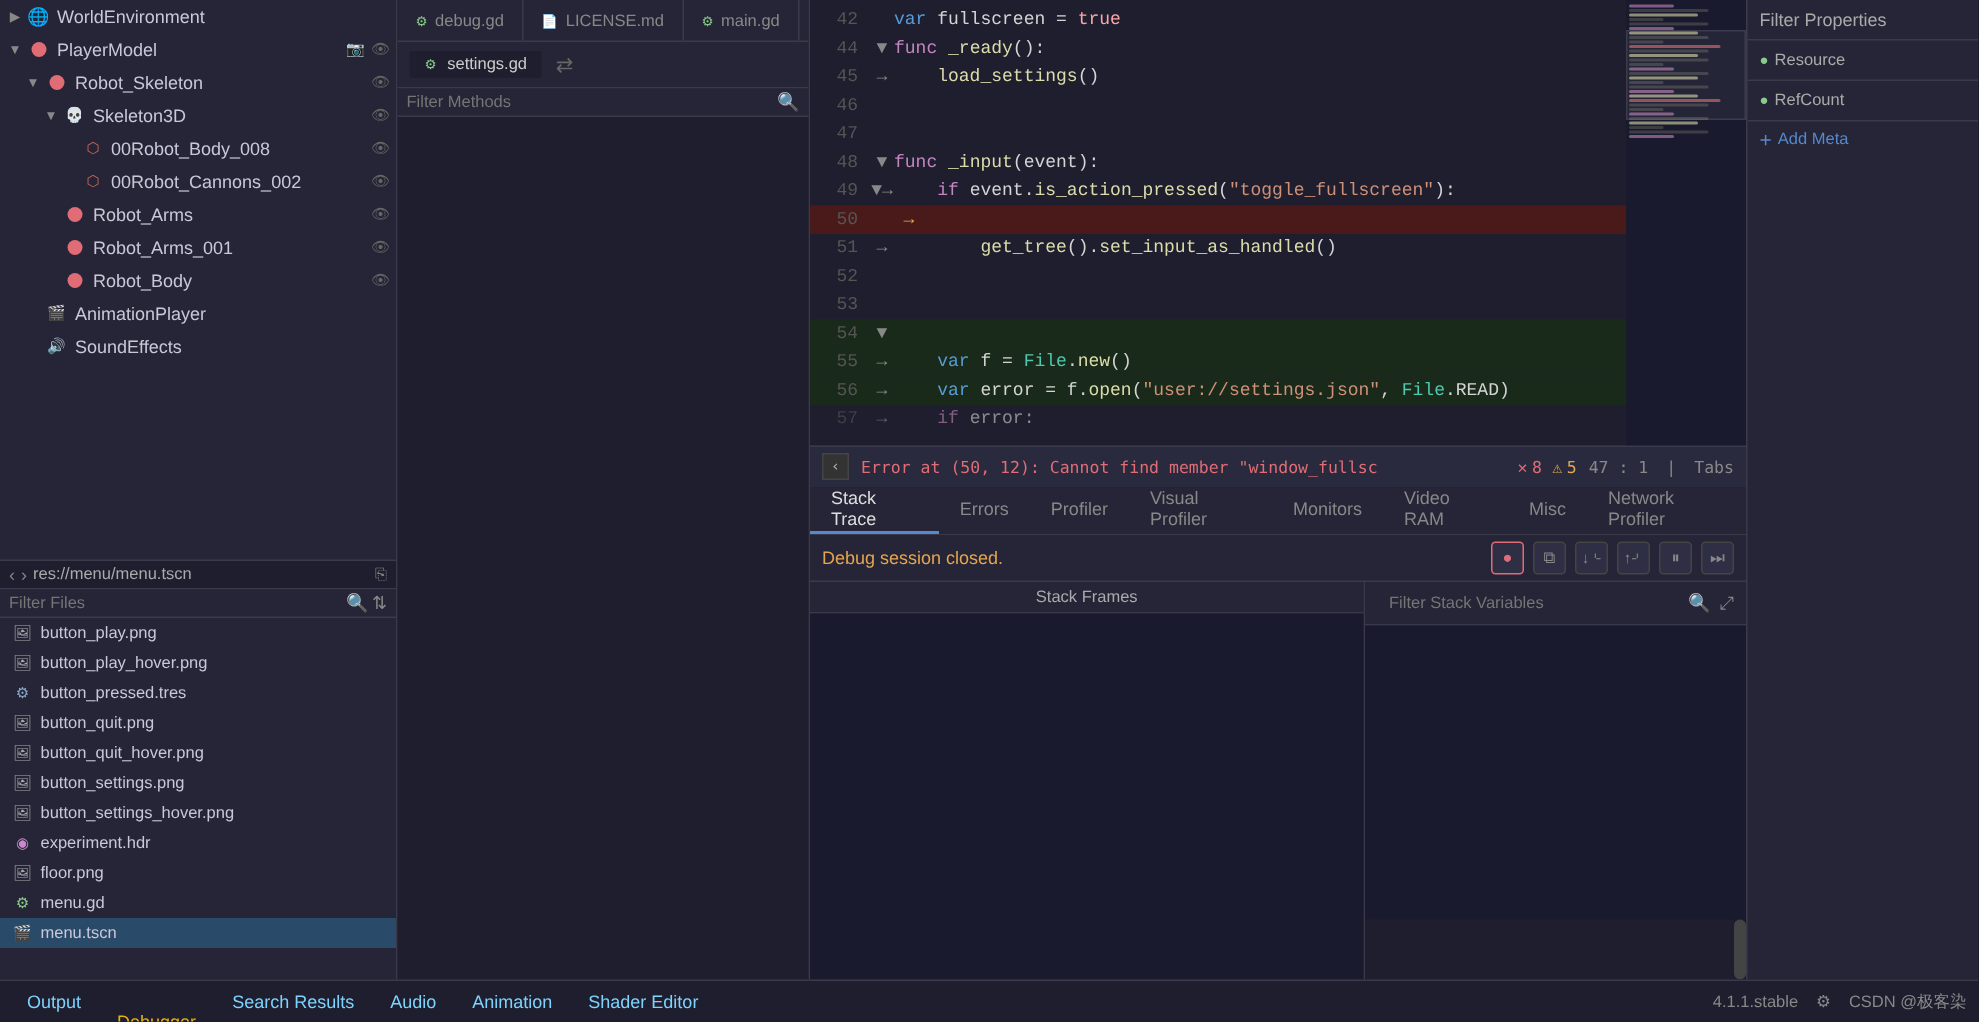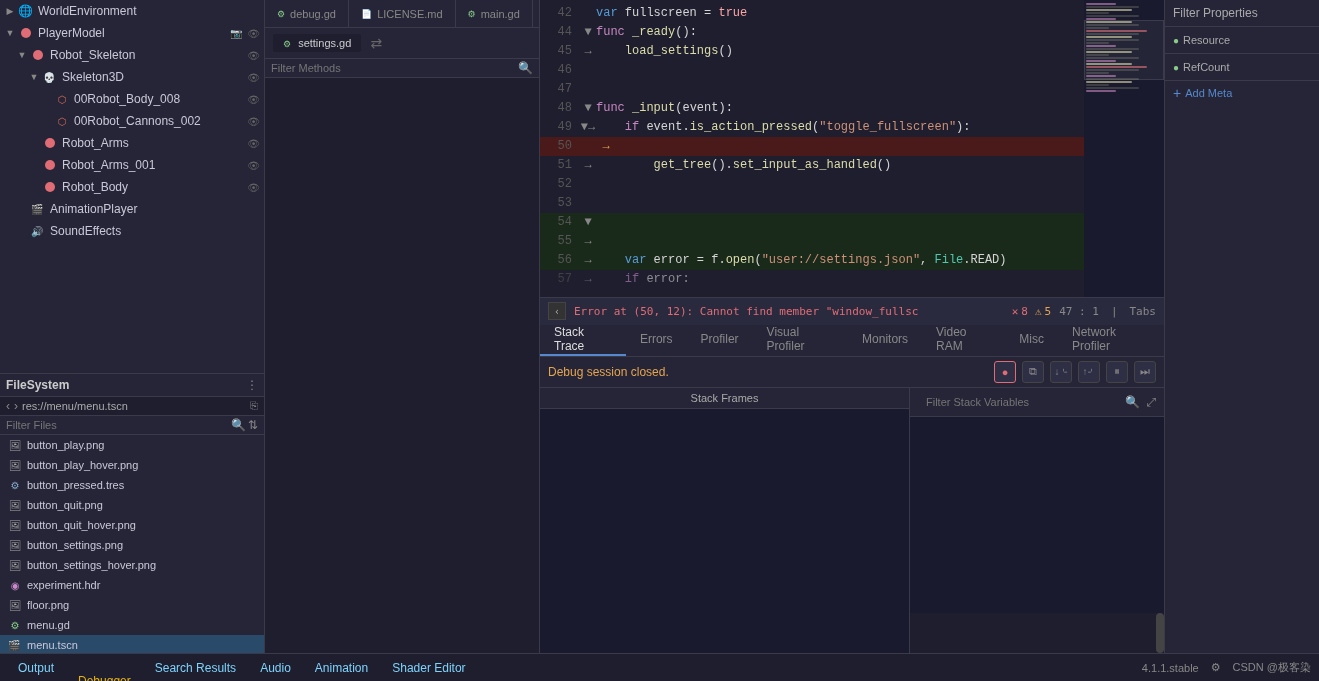--- a/index.html
+++ b/index.html
@@ -718,24 +718,20 @@
       </div>
 
       <div class="tree-item tree-indent-1">
         <span class="tree-arrow" style="color:transparent">▶</span>
         <span class="tree-icon icon-sound">🔊</span>
         <span class="tree-label">SoundEffects</span>
       </div>
     </div>
 
     <div class="filesystem-panel">
-      <div class="fs-header">
-        <span style="font-size:12px; font-weight:bold; color:#ccc; flex:1;">FileSystem</span>
-        <span style="color:#888; cursor:pointer;">⋮</span>
-      </div>
       <div class="fs-path-bar">
         <span style="color:#888; cursor:pointer; font-size:12px;">‹</span>
         <span style="color:#888; cursor:pointer; font-size:12px;">›</span>
         <span class="fs-path-text">res://menu/menu.tscn</span>
         <span style="margin-left:auto; color:#888; cursor:pointer; font-size:10px;">⎘</span>
       </div>
       <div class="fs-filter-bar">
         <input class="fs-filter-input" placeholder="Filter Files" style="">
         <span style="color:#888; font-size:12px;">🔍</span>
         <span style="color:#888; font-size:12px; margin-left:2px;">⇅</span>
@@ -904,20 +900,21 @@
               </div>
 
               <div class="code-line highlighted-func">
                 <span class="line-num">54</span>
                 <span class="line-arrow" style="color:#888;">▼</span>
               </div>
 
               <div class="code-line highlighted-func">
                 <span class="line-num">55</span>
                 <span class="line-arrow" style="color:#888;">→</span>
+                <span class="line-code">    <span class="var-kw">var</span> f = <span class="cls">File</span>.<span class="fn">new</span>()</span>
               </div>
 
               <div class="code-line highlighted-func">
                 <span class="line-num">56</span>
                 <span class="line-arrow" style="color:#888;">→</span>
                 <span class="line-code">    <span class="var-kw">var</span> error = f.<span class="fn">open</span>(<span class="str">"user://settings.json"</span>, <span class="cls">File</span>.READ)</span>
               </div>
 
               <div class="code-line" style="opacity:0.6;">
                 <span class="line-num">57</span>

